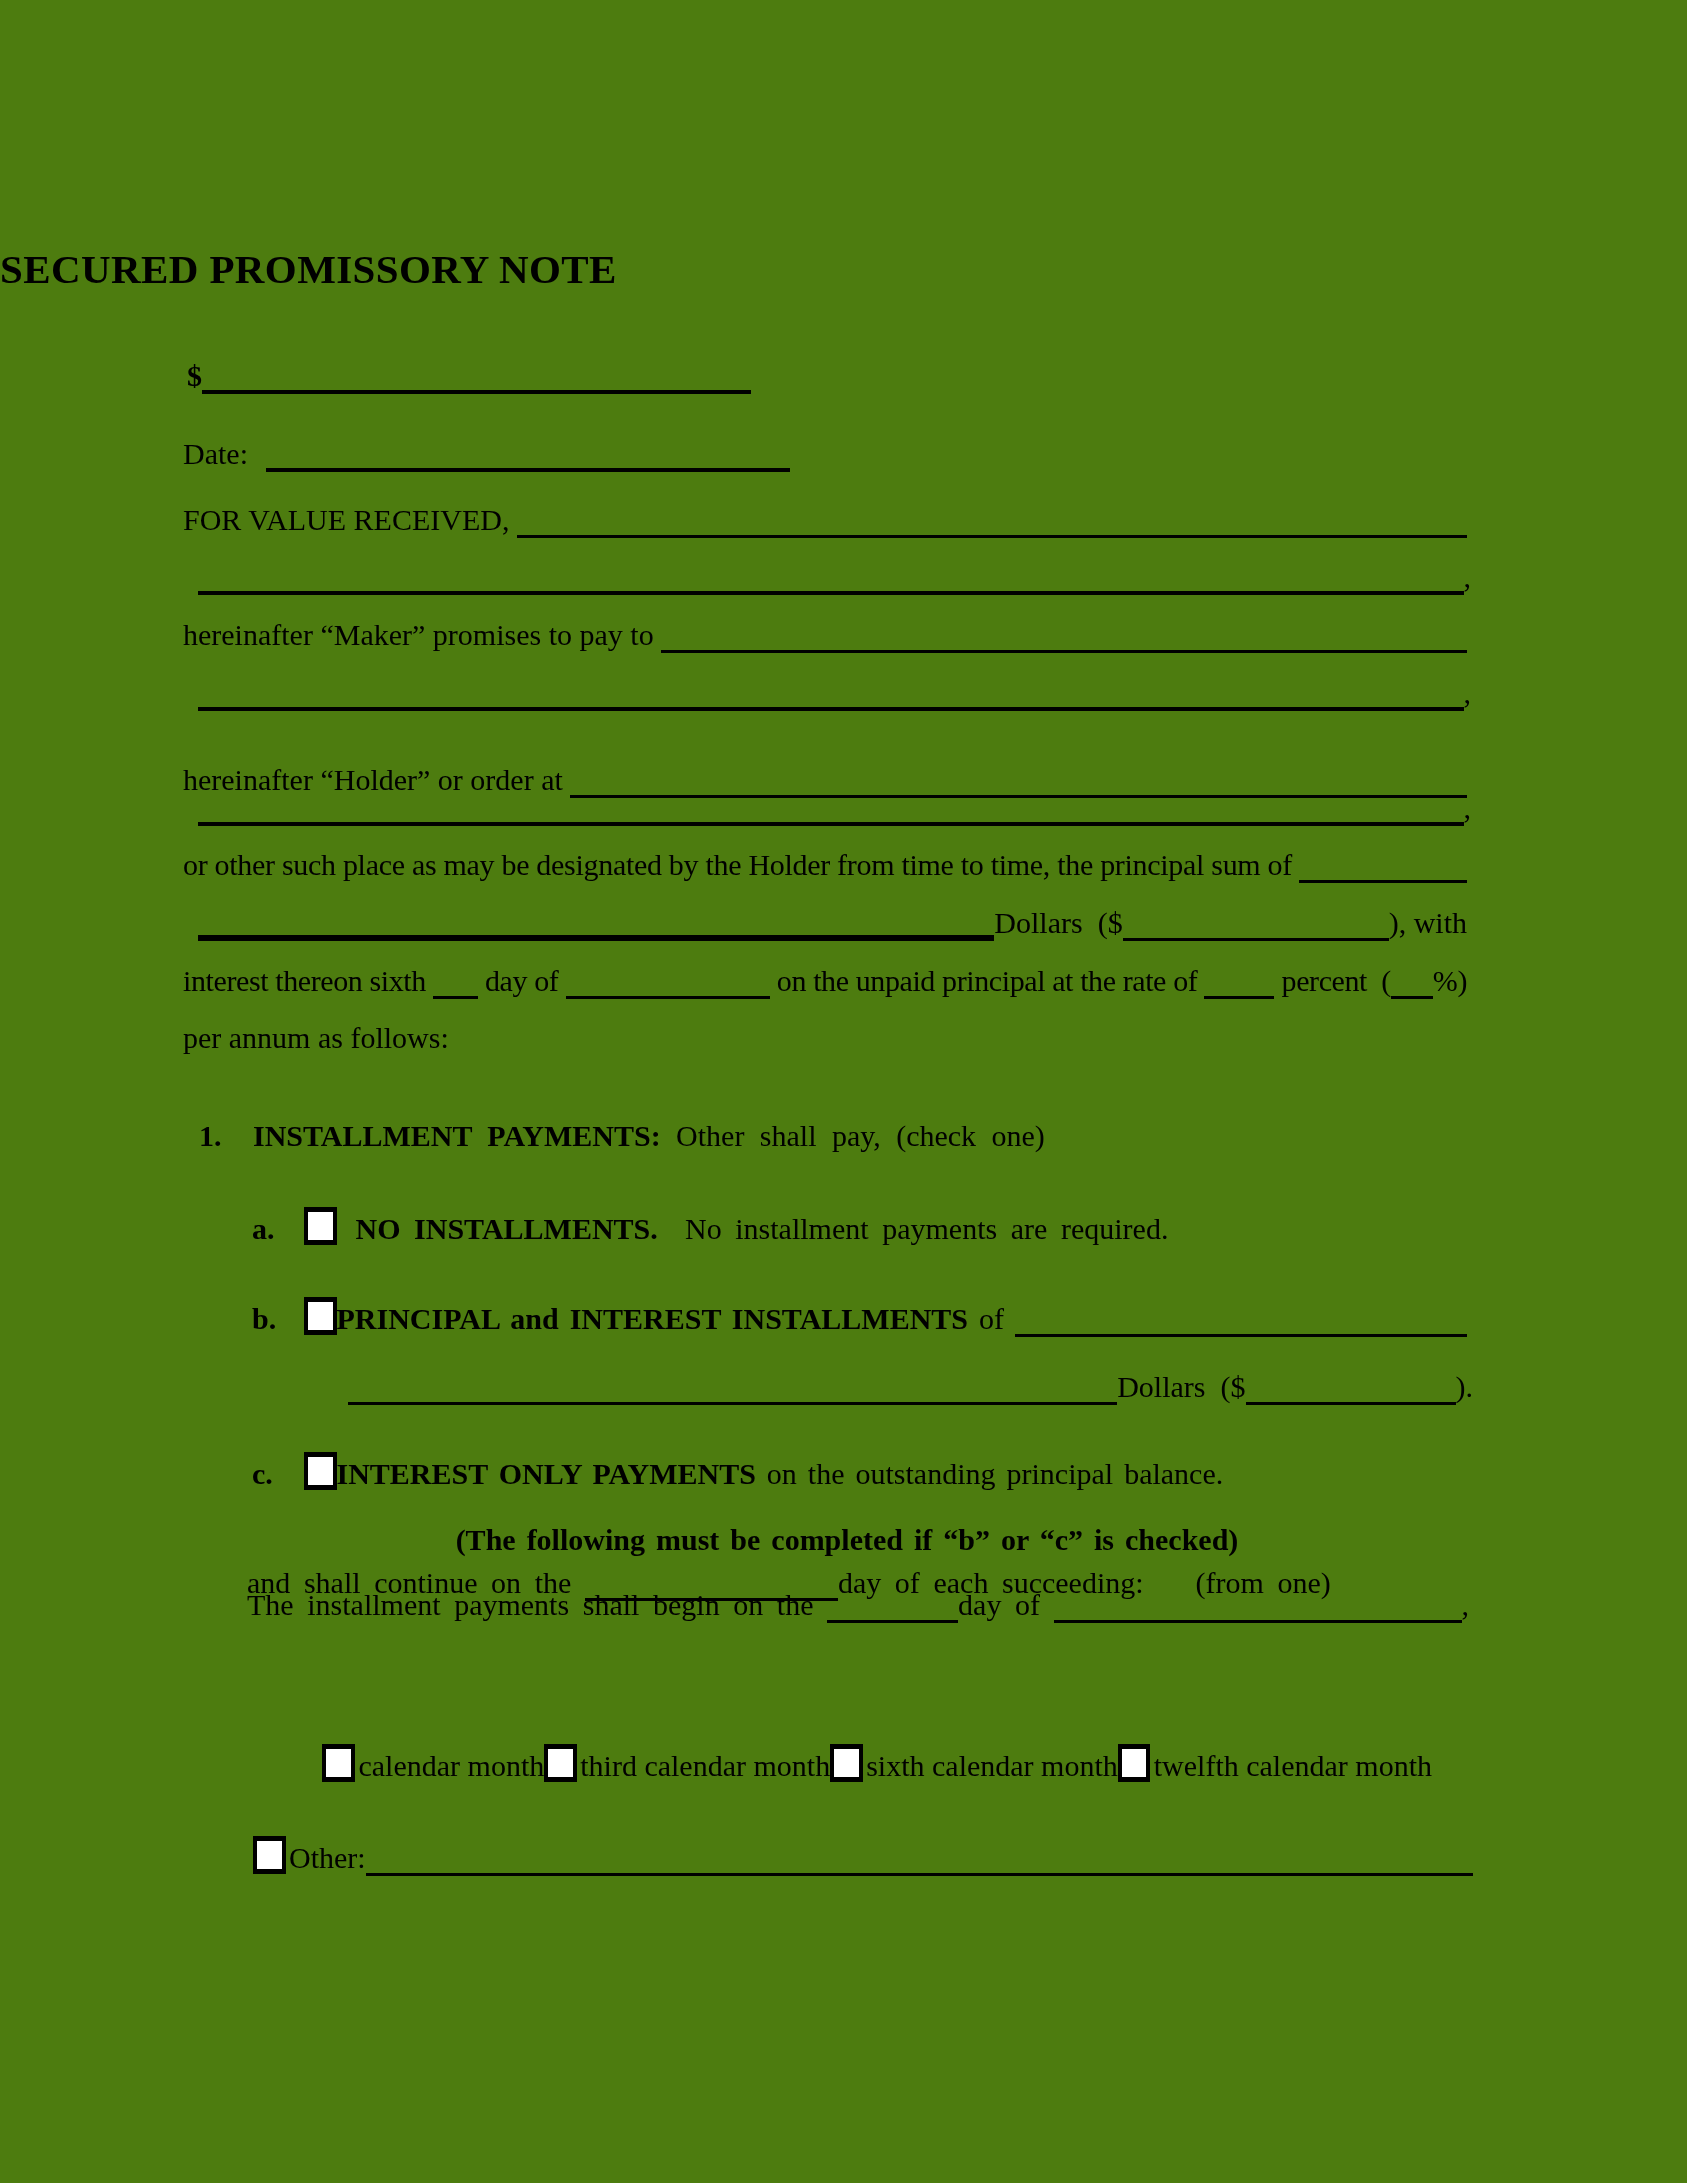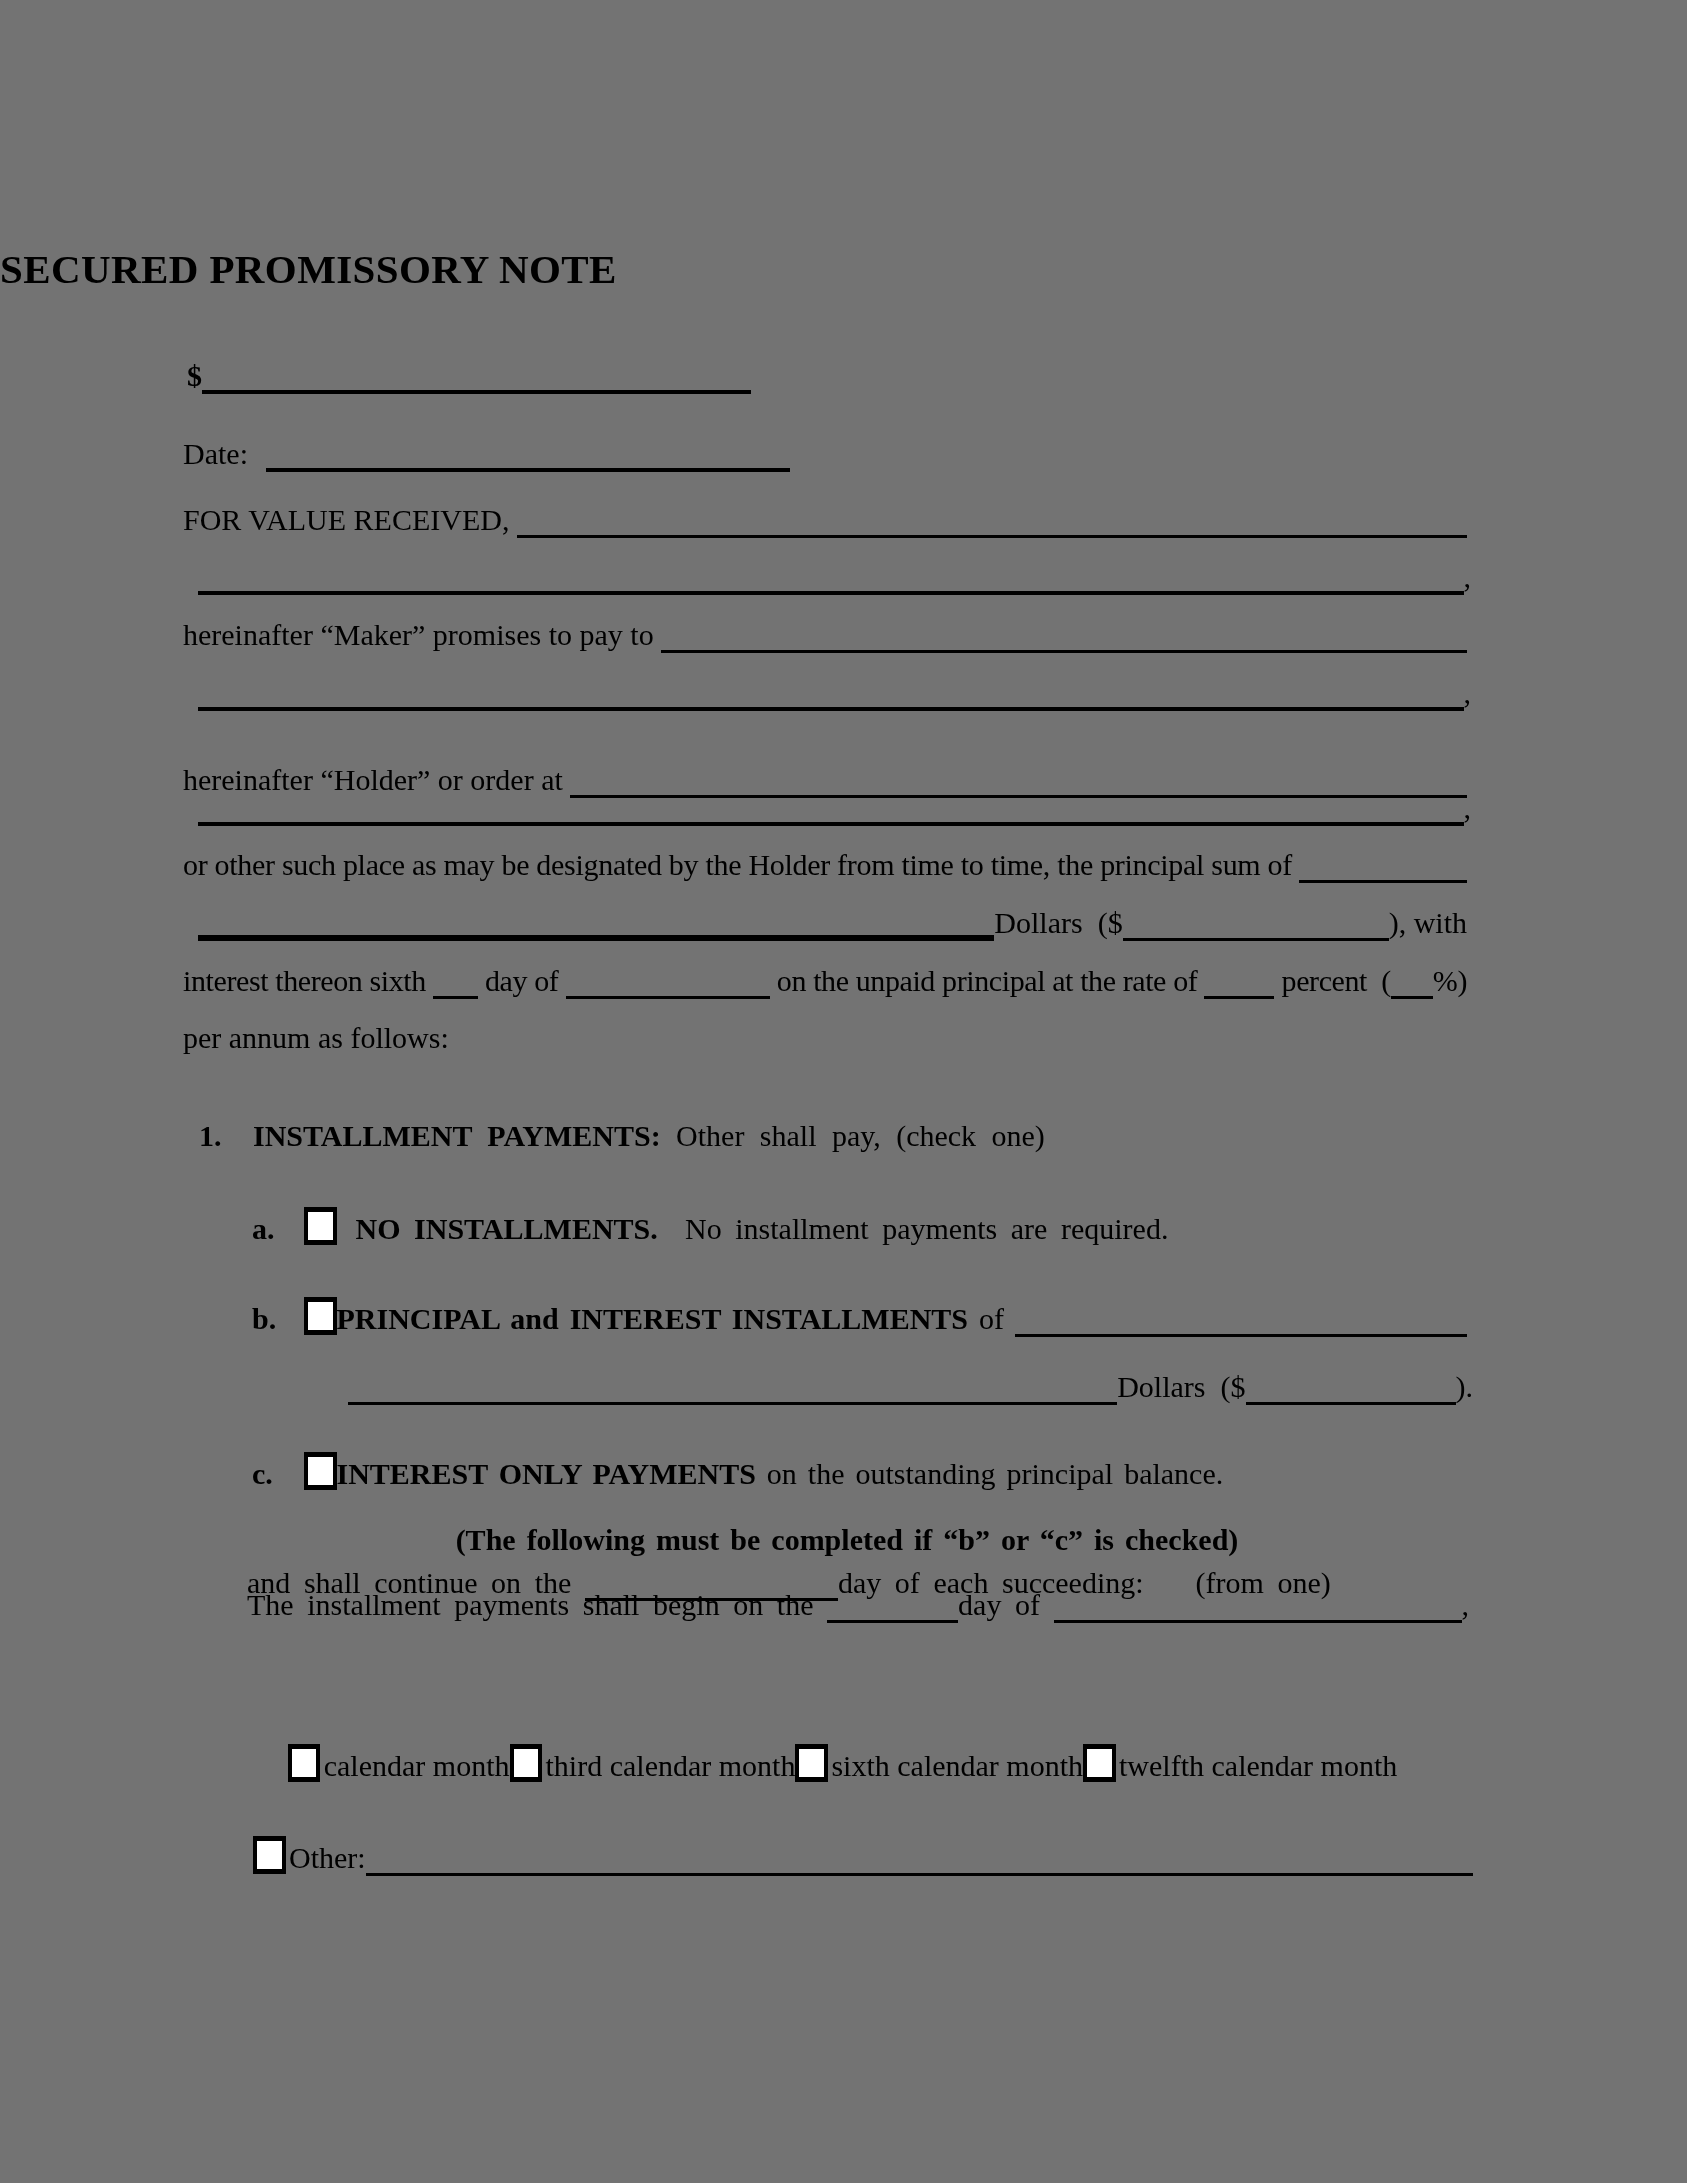--- a/index.html
+++ b/index.html
@@ -1,20 +1,20 @@
 <!DOCTYPE html>
 <html style="font-size:14px"><head>
 <meta charset="utf-8">
 <style>
   html,body{margin:0;padding:0;background:#e8e8e8;}
   .page{
     position:relative;
     width:1687px;
     height:2184px;
-    background:#737373;
+    background:#4d7c0f;
     font-family:"Liberation Serif", serif;
     font-size:30px;
     color:#000;
     overflow:hidden;
   }
   .row{
     position:absolute;
     display:flex;
     align-items:baseline;
     line-height:39px;
@@ -181,21 +181,21 @@
   </div>
 
   <div class="row ws7" style="top:1563px;left:247px;">
     <span class="t">and shall continue on the </span>
     <span class="bl" style="width:253px;"></span>
     <span class="t">day of each succeeding:</span>
     <span class="gap60"></span>
     <span class="t">(from one)</span>
   </div>
 
-  <div class="row" style="top:1738px;left:253px;right:255px;justify-content:center;">
+  <div class="row" style="top:1738px;left:253px;right:255px;justify-content:flex-end;">
     <span class="grp">
       <span class="cb"></span>
       <span class="gap4"></span>
       <span class="t">calendar month</span>
     </span>
     <span class="grp">
       <span class="cb"></span>
       <span class="gap4"></span>
       <span class="t">third calendar month</span>
     </span>

